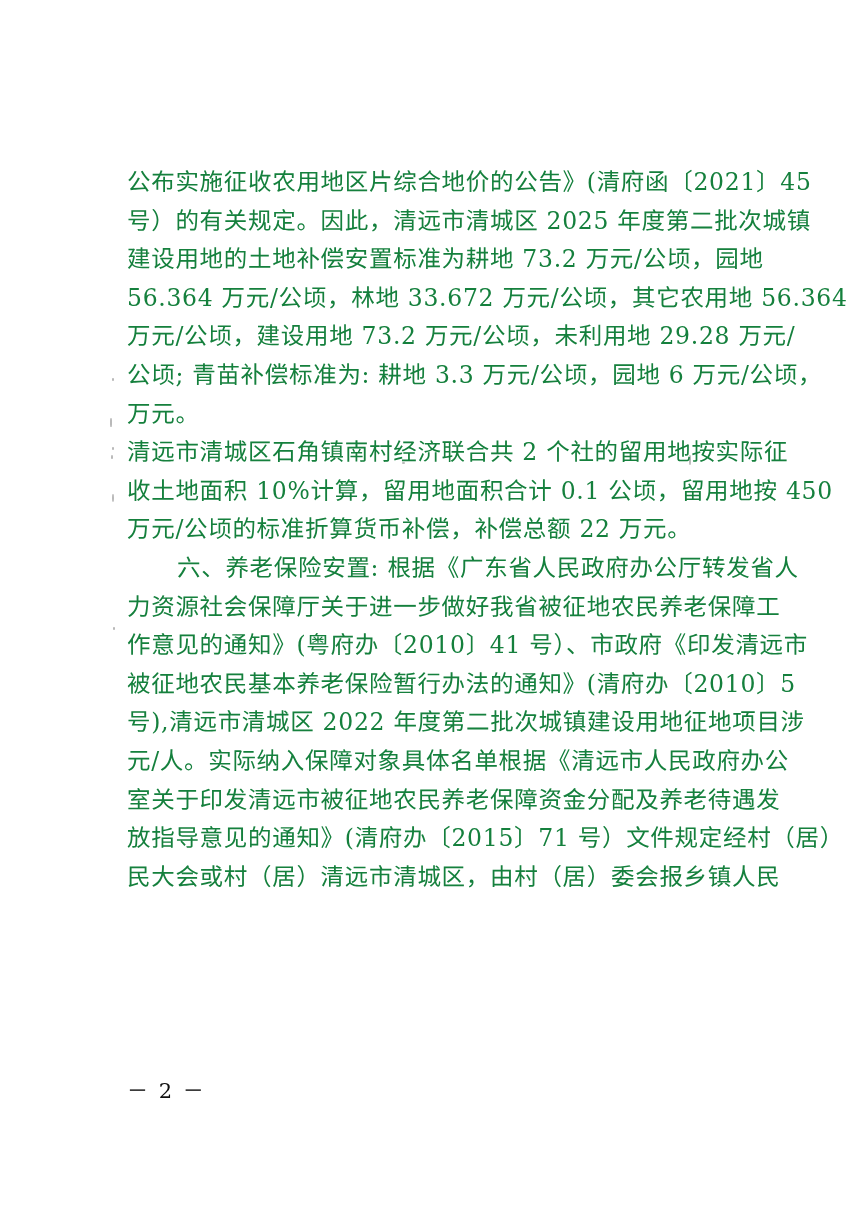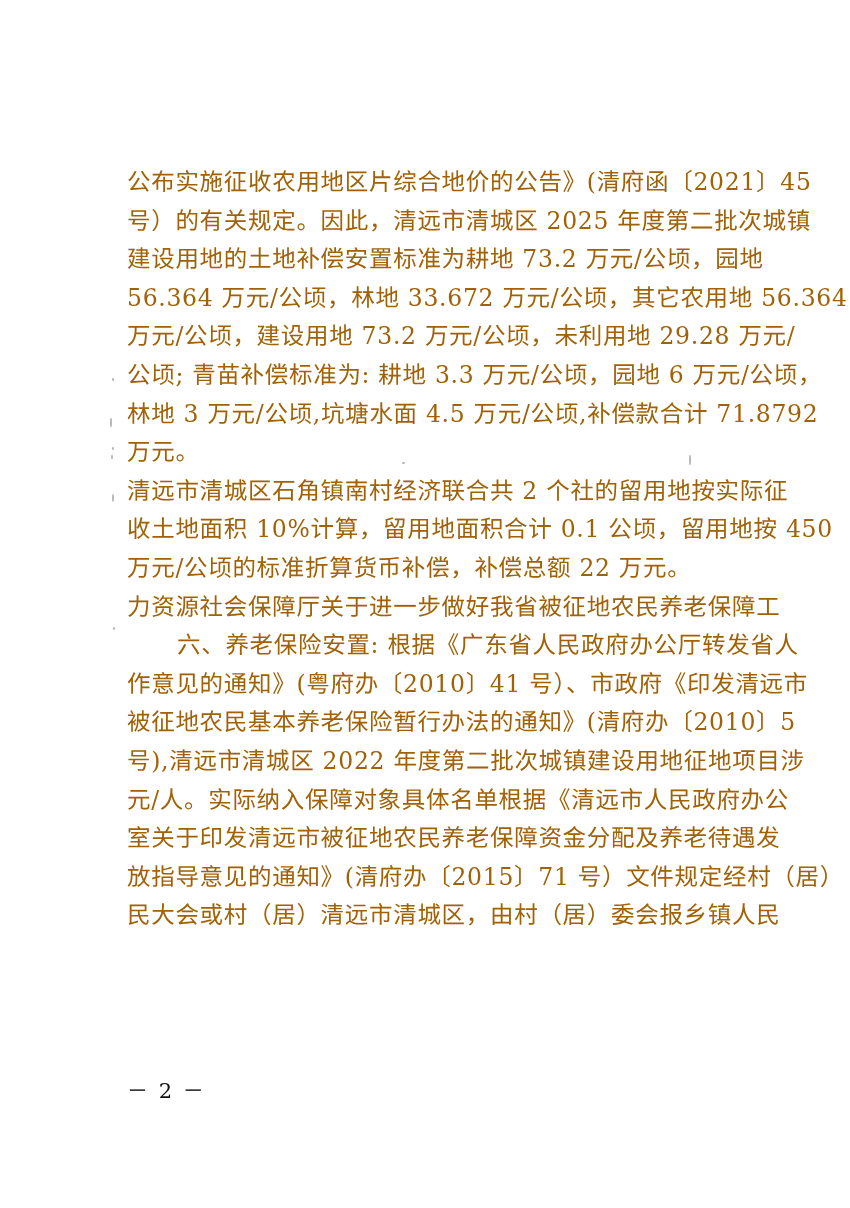--- a/index.html
+++ b/index.html
@@ -26,21 +26,21 @@
     position: absolute;
     left: 127px;
     top: 163px;
     width: 610px;
   }
 
   .doc-line {
     font-family: "DejaVu Serif", "Liberation Serif", serif;
     font-size: 23.5px;
     line-height: 38.6px;
-    color: #a16207;
+    color: #15803d;
     letter-spacing: 0.7px;
     white-space: nowrap;
     font-weight: 500;
     -webkit-font-smoothing: none;
   }
 
   .doc-line.indent {
     text-indent: 50px;
   }
 
@@ -82,33 +82,32 @@
 
   <div class="doc-body">
 
     <div>
       <div class="doc-line">公布实施征收农用地区片综合地价的公告》(清府函〔2021〕45</div>
       <div class="doc-line">号）的有关规定。因此，清远市清城区 2025 年度第二批次城镇</div>
       <div class="doc-line">建设用地的土地补偿安置标准为耕地 73.2 万元/公顷，园地</div>
       <div class="doc-line">56.364 万元/公顷，林地 33.672 万元/公顷，其它农用地 56.364</div>
       <div class="doc-line">万元/公顷，建设用地 73.2 万元/公顷，未利用地 29.28 万元/</div>
       <div class="doc-line">公顷; 青苗补偿标准为: 耕地 3.3 万元/公顷，园地 6 万元/公顷，</div>
-      <div class="doc-line">林地 3 万元/公顷,坑塘水面 4.5 万元/公顷,补偿款合计 71.8792</div>
       <div class="doc-line">万元。</div>
     </div>
 
     <div>
       <div class="doc-line">清远市清城区石角镇南村经济联合共 2 个社的留用地按实际征</div>
       <div class="doc-line">收土地面积 10%计算，留用地面积合计 0.1 公顷，留用地按 450</div>
       <div class="doc-line">万元/公顷的标准折算货币补偿，补偿总额 22 万元。</div>
     </div>
 
     <div>
+      <div class="doc-line indent">六、养老保险安置: 根据《广东省人民政府办公厅转发省人</div>
       <div class="doc-line">力资源社会保障厅关于进一步做好我省被征地农民养老保障工</div>
-      <div class="doc-line indent">六、养老保险安置: 根据《广东省人民政府办公厅转发省人</div>
       <div class="doc-line">作意见的通知》(粤府办〔2010〕41 号）、市政府《印发清远市</div>
       <div class="doc-line">被征地农民基本养老保险暂行办法的通知》(清府办〔2010〕5</div>
       <div class="doc-line">号),清远市清城区 2022 年度第二批次城镇建设用地征地项目涉</div>
       <div class="doc-line">元/人。实际纳入保障对象具体名单根据《清远市人民政府办公</div>
       <div class="doc-line">室关于印发清远市被征地农民养老保障资金分配及养老待遇发</div>
       <div class="doc-line">放指导意见的通知》(清府办〔2015〕71 号）文件规定经村（居）</div>
       <div class="doc-line">民大会或村（居）清远市清城区，由村（居）委会报乡镇人民</div>
     </div>
 
   </div>

